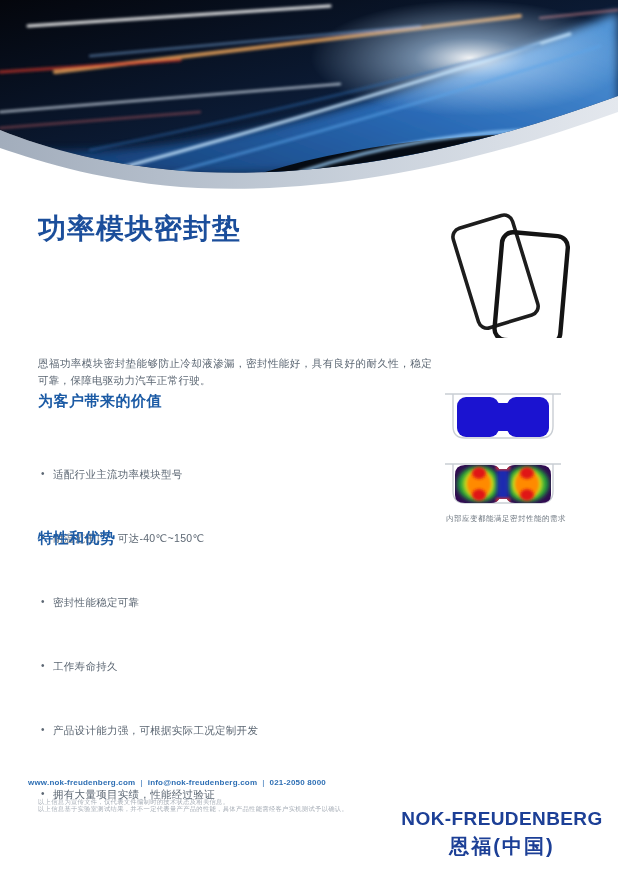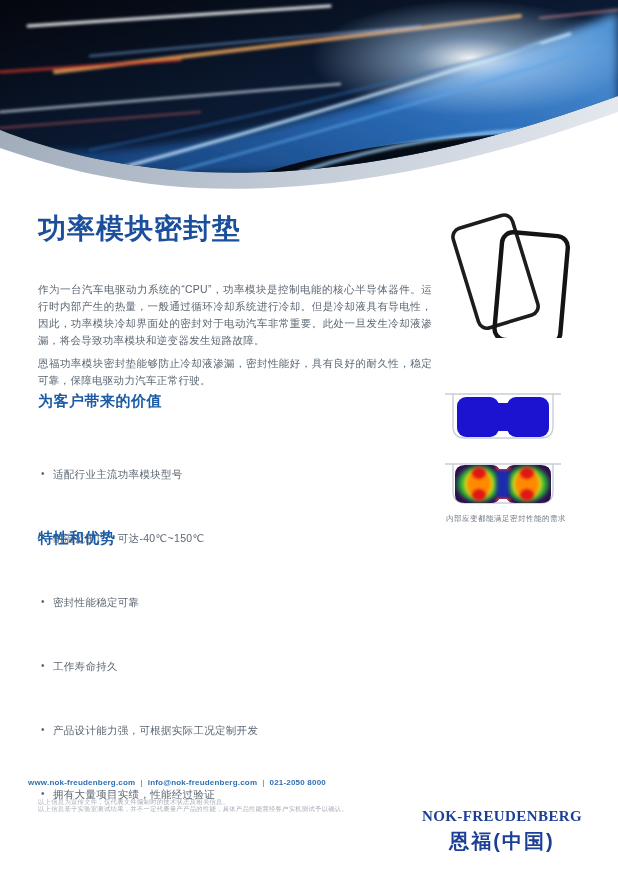--- a/index.html
+++ b/index.html
@@ -44,21 +44,21 @@
     font-size:7.5px;color:#6e7780;letter-spacing:.5px;
   }
   .contact{
     position:absolute;left:28px;top:778px;font-size:8px;color:#2e6fb4;font-weight:700;letter-spacing:.2px;
   }
   .contact .sep{color:#2e6fb4;margin:0 5px;font-weight:400;}
   .disclaimer{
     position:absolute;left:38px;top:798px;font-size:6.3px;line-height:7.3px;color:#a6adb6;letter-spacing:.3px;
   }
   .logo{position:absolute;left:388px;top:808px;width:228px;text-align:center;color:#1c3f96;}
-  .logo-en{font-size:15px;font-weight:800;letter-spacing:.4px;font-family:Liberation Serif, serif;}
+  .logo-en{font-size:19px;font-weight:800;letter-spacing:.4px;}
   .logo-cn{font-size:20px;font-weight:800;margin-top:3px;letter-spacing:2px;}
 </style>
 </head>
 <body>
 
 <div class="page">
 
   <div class="hero">
     <svg width="618" height="200" viewBox="0 0 618 200">
       <defs>
@@ -123,21 +123,20 @@
         <g filter="url(#b2)" fill="none" stroke-linecap="round">
           <path d="M300,172 C390,142 480,130 565,129" stroke="#9fd4ff" stroke-width="3" opacity="0.85"></path>
           <path d="M330,182 C410,156 500,142 580,140" stroke="#3f86c9" stroke-width="2" opacity="0.7"></path>
           <path d="M560,170 C585,156 605,146 618,140" stroke="#d9efff" stroke-width="3" opacity="0.9"></path>
         </g>
       </g>
     </svg>
   </div>
 
   <h1 class="page-title">功率模块密封垫</h1>
-  <p class="para p1">作为一台汽车电驱动力系统的“CPU”，功率模块是控制电能的核心半导体器件。运行时内部产生的热量，一般通过循环冷却系统进行冷却。但是冷却液具有导电性，因此，功率模块冷却界面处的密封对于电动汽车非常重要。此处一旦发生冷却液渗漏，将会导致功率模块和逆变器发生短路故障。</p>
   <p class="para p2">恩福功率模块密封垫能够防止冷却液渗漏，密封性能好，具有良好的耐久性，稳定可靠，保障电驱动力汽车正常行驶。</p>
 
   <h2 class="h2 h2-value">为客户带来的价值</h2>
   <ul class="list value-list">
     <li>适配行业主流功率模块型号</li>
     <li>耐温范围广，可达-40℃~150℃</li>
     <li>密封性能稳定可靠</li>
     <li>工作寿命持久</li>
     <li>产品设计能力强，可根据实际工况定制开发</li>
     <li>拥有大量项目实绩，性能经过验证</li>

